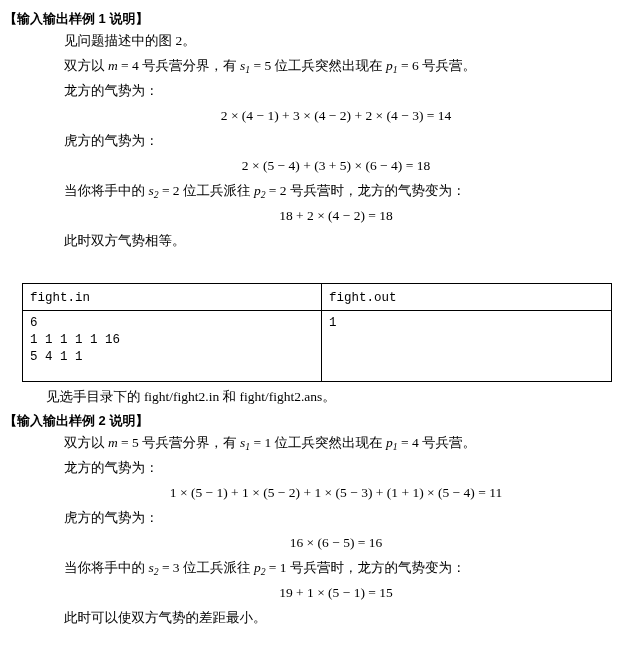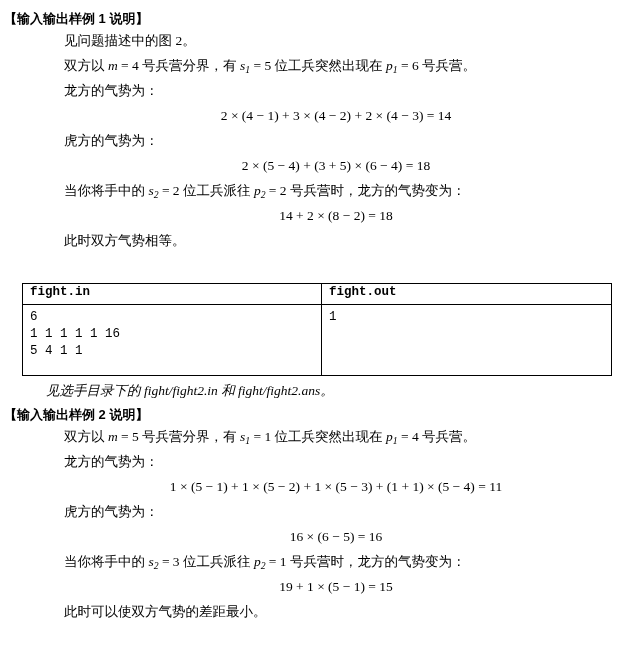--- a/index.html
+++ b/index.html
@@ -58,32 +58,31 @@
     border: 1px solid #000;
     vertical-align: top;
     padding: 4px 6px 4px 7px;
     font-family: "Liberation Mono", monospace;
     font-size: 12.5px;
     font-weight: normal;
     text-align: left;
     line-height: 1.35;
   }
   .io-table th {
-    font-weight: bold;
+    font-weight: normal;
     border-bottom: 1px solid #000;
     padding-bottom: 3px;
-    padding-top: 0;
+    padding-top: 6px;
     margin-top: 40px;
   }
   .io-table td { height: 62px; }
   .col-in { width: 285px; }
   .note {
     padding-left: 46px;
     margin: 2px 0 4px 0;
-    font-style: italic;
   }
   .gap-lg { height: 22px; }
   .top-fade {
     height: 10px;
   }
   .cell-line { white-space: pre; }
 </style>
 </head>
 <body>
 
@@ -115,21 +114,21 @@
 
   <div class="line indent-center math">
     <span>2 × (5 − 4) + (3 + 5) × (6 − 4) = 18</span>
   </div>
 
   <div class="line indent1">
     <span>当你将手中的 </span><span class="mi">s</span><span class="sub">2</span><span> = 2 位工兵派往 </span><span class="mi">p</span><span class="sub">2</span><span> = 2 号兵营时，龙方的气势变为：</span>
   </div>
 
   <div class="line indent-center math">
-    <span>14 + 2 × (8 − 2) = 18</span>
+    <span>18 + 2 × (4 − 2) = 18</span>
   </div>
 
   <div class="line indent1">
     <span>此时双方气势相等。</span>
   </div>
 
   <div class="gap-lg"></div>
 
 
   <table class="io-table">

